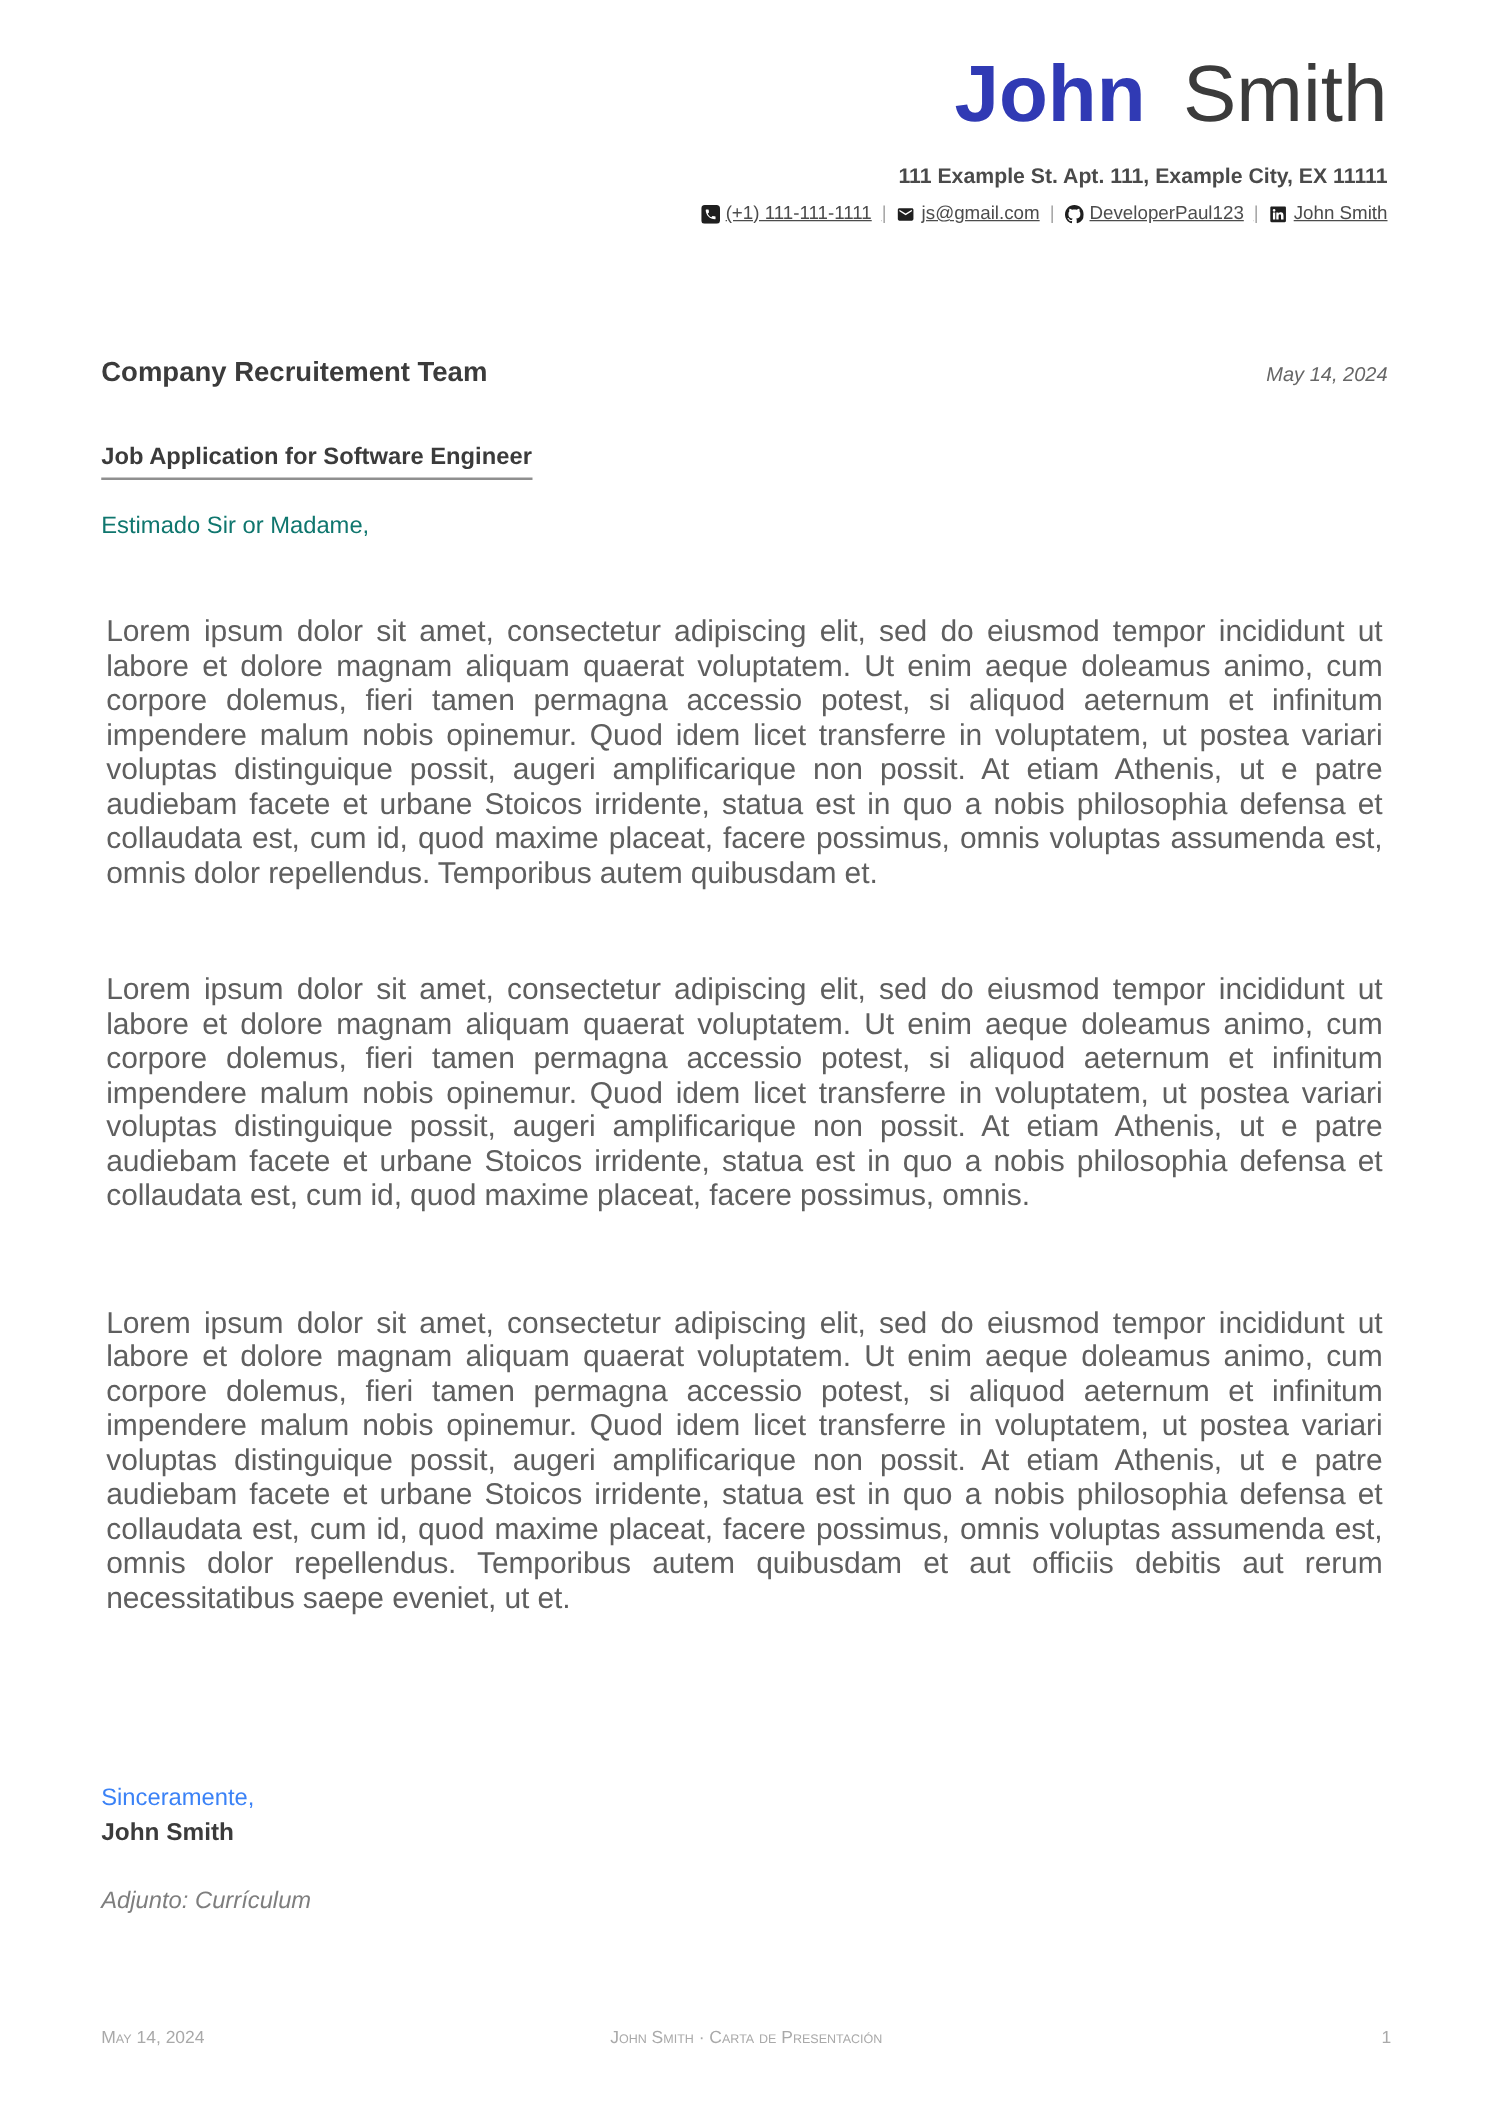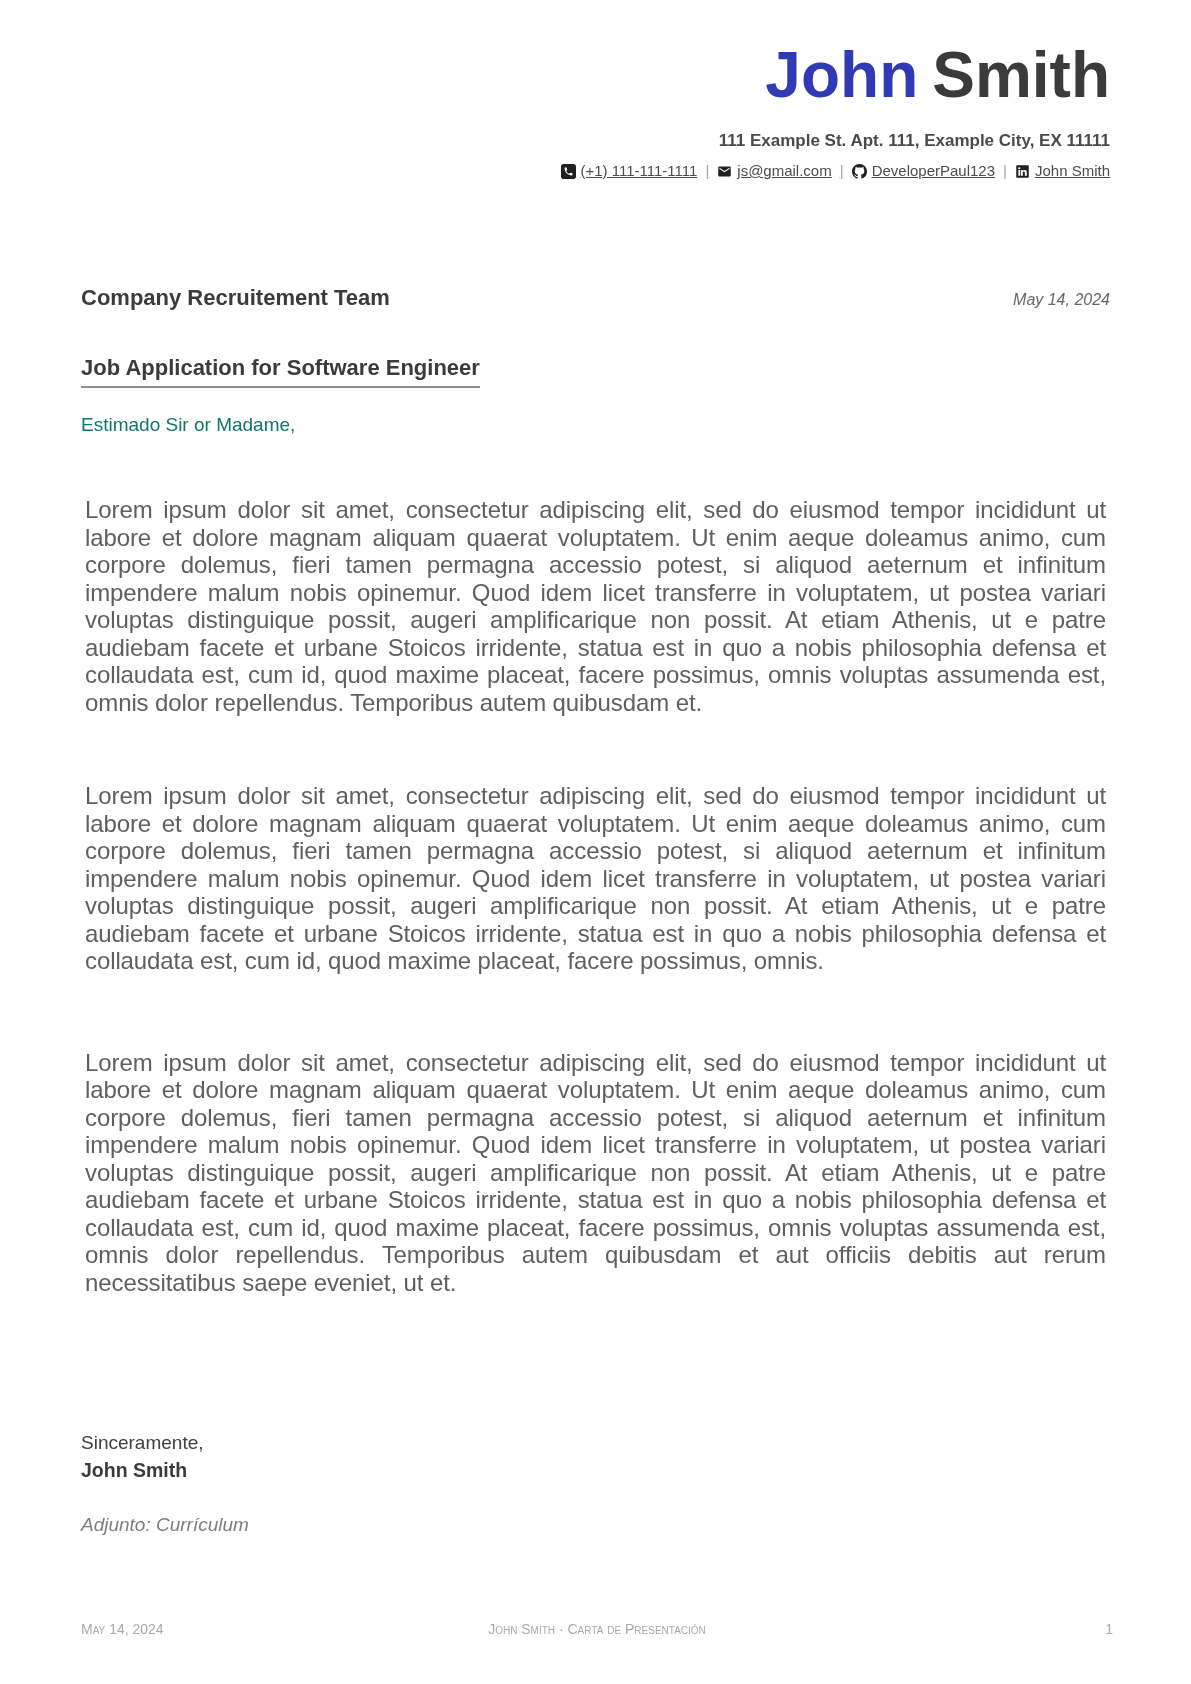--- a/index.html
+++ b/index.html
@@ -5,21 +5,21 @@
   html,body { margin:0; padding:0; background:#ffffff; }
   .page {
     position:relative; width:1191px; height:1684px; background:#ffffff;
     font-family:"Liberation Sans", sans-serif; box-sizing:border-box;
     padding:42px 81px 0 81px; overflow:hidden; color:#5f5f5f;
   }
   
   .header { text-align:right; }
   .name { font-size:64px; line-height:66px; white-space:nowrap; }
   .name .first { color:#303ab4; font-weight:700; }
-  .name .last  { color:#3b3b3b; font-weight:700; margin-left:14px;text-align:right; }
+  .name .last  { color:#3b3b3b; font-weight:400; margin-left:30px;text-align:right; }
   .tagline {
     margin-top:12px; font-size:17.5px; line-height:22px; color:#303ab4;
     font-variant:small-caps; font-weight:600; letter-spacing:.3px;
   }
   .tagline .sep { margin:0 9px; }
   .mailing-address { margin-top:22px; font-size:17px; line-height:22px; font-weight:700; color:#4a4a4a; }
   .contact-bar {
     margin-top:9px; font-size:15px; line-height:20px; color:#4c4c4c;
     display:flex; justify-content:flex-end; align-items:center; gap:8px;text-decoration:underline;
   }
@@ -27,33 +27,33 @@
   .contact-item svg { width:15px; height:15px; fill:#1f1f1f; flex:none; }
   .pipe { color:#a5a5a5; }
   
   .recipient-row { margin-top:104px; display:flex; justify-content:space-between; align-items:baseline; }
   .recipient-name { font-size:22px; font-weight:700; color:#3b3b3b; }
   .letter-date { font-size:16px; font-style:italic; color:#666666; }
   .recipient-address { margin-top:28px; font-size:17px; line-height:27.5px; color:#5a5a5a; font-variant:small-caps; }
   
   .subject { margin-top:44px; }
   .subject span {
-    display:inline-block; font-size:22px; font-weight:700; color:#3b3b3b;
+    display:inline-block; font-size:19px; font-weight:700; color:#3b3b3b;
     padding-bottom:5px; border-bottom:2px solid #8f8f8f;
   }
   .greeting { margin-top:26px; font-size:19px; color:#0f766e; }
   .paragraph {
     margin:4px; text-align:justify; font-size:24px; line-height:27.5px;
     color:#5f5f5f; letter-spacing:-0.1px;
   }
   .p1 { margin-top:60px; }
   .p2 { margin-top:66px; }
   .p3 { margin-top:74px; }
   .closing { margin-top:134px; }
-  .closing-phrase { font-size:19px; line-height:26px; color:#404040; }
+  .closing-phrase { font-size:19px; line-height:26px; color:#3b82f6; }
   .signature-name { font-size:19.5px; line-height:28px; font-weight:700; color:#3b3b3b; }
   .enclosure { margin-top:30px; font-size:19px; font-style:italic; color:#7e7e7e; }
   
   .footer {
     position:absolute; left:81px; right:78px; top:1620px;
     font-variant:small-caps; color:#a9a9a9; font-size:14px; line-height:18px;
   }
   .footer-center { position:absolute; left:50%; transform:translateX(-50%); top:0; white-space:nowrap; }
   .footer-left { position:absolute; left:0; top:0; }
   .footer-right { position:absolute; right:0; top:0; font-variant:normal; }

